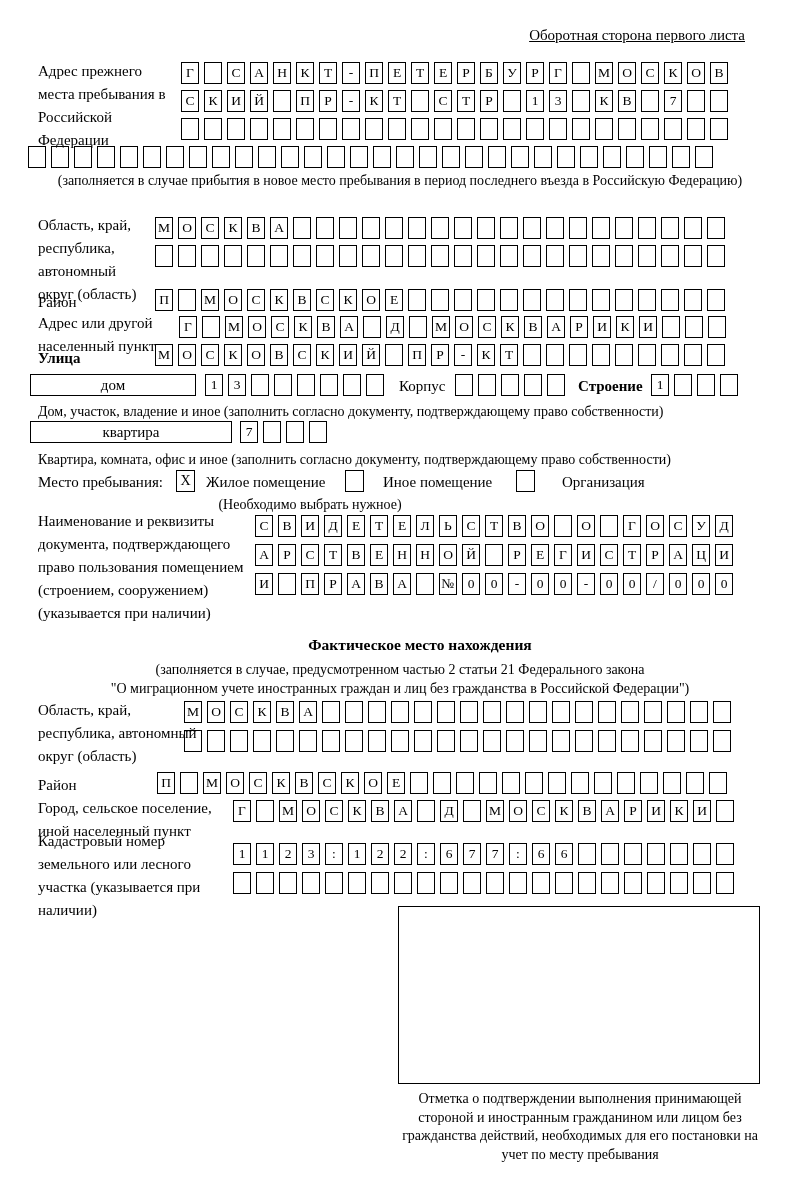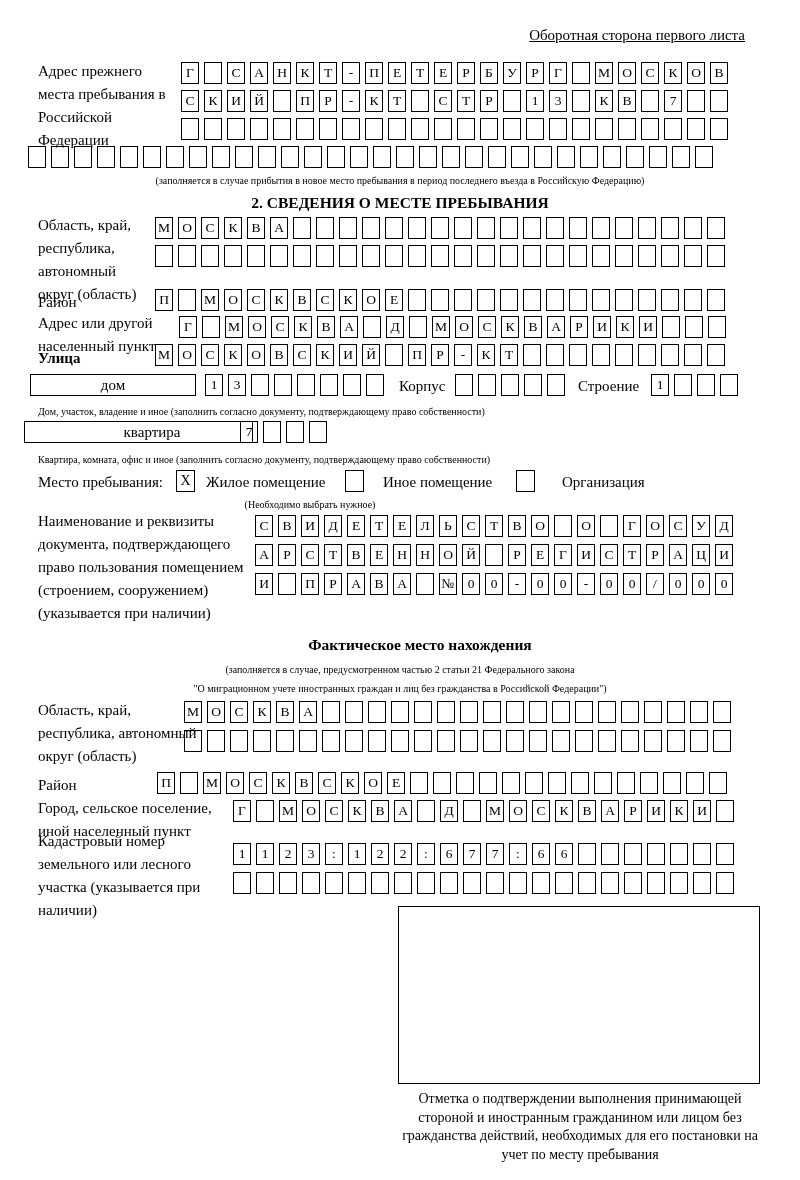--- a/index.html
+++ b/index.html
@@ -1,21 +1,21 @@
 <!DOCTYPE html>
 <html lang="ru"><head>
 <meta charset="utf-8">
 <style>
   html,body{margin:0;padding:0;background:#fff;}
   .page{
     position:relative;width:800px;height:1180px;background:#ffffff;color:#000;
     font-family:"Liberation Serif","DejaVu Serif",serif;overflow:hidden;
   }
   .lbl{position:absolute;font-size:15px;line-height:23px;}
-  .note{position:absolute;font-size:10px;line-height:17px;}
+  .note{position:absolute;font-size:14px;line-height:17px;}
   .center{left:0;width:800px;text-align:center;}
   .title{position:absolute;font-weight:bold;font-size:15.5px;}
   .cellrow{position:absolute;display:flex;height:23px;}
   .cell{
     flex:none;width:16px;height:20px;border:1.5px solid #000;margin-right:5px;
     display:flex;align-items:center;justify-content:center;
     font-size:13.5px;line-height:1;
   }
   .widebox{
     position:absolute;height:20px;border:1.5px solid #000;
@@ -140,21 +140,20 @@
       <span class="cell"></span>
       <span class="cell"></span>
       <span class="cell"></span>
       <span class="cell"></span>
       <span class="cell"></span>
       <span class="cell"></span>
       <span class="cell"></span>
     </div>
   <div class="note center" style="top:172px;">(заполняется в случае прибытия в новое место пребывания в период последнего въезда в Российскую Федерацию)</div>
 
-  <div class="title center" style="top:194px;">2. СВЕДЕНИЯ О МЕСТЕ ПРЕБЫВАНИЯ</div>
 
   <div class="lbl" style="top:214px;left:38px;width:112px;">Область, край, республика, автономный округ (область)</div>
   <div class="cellrow" style="top:217px;left:155px;">
       <span class="cell">М</span>
       <span class="cell">О</span>
       <span class="cell">С</span>
       <span class="cell">К</span>
       <span class="cell">В</span>
       <span class="cell">А</span>
       <span class="cell"></span>
@@ -303,30 +302,30 @@
       <span class="cell"></span>
     </div>
   <div class="lbl" style="top:375px;left:399px;">Корпус</div>
   <div class="cellrow" style="top:374px;left:455px;">
       <span class="cell"></span>
       <span class="cell"></span>
       <span class="cell"></span>
       <span class="cell"></span>
       <span class="cell"></span>
     </div>
-  <div class="lbl" style="top:375px;left:578px;">Строение</div>
+  <div class="lbl" style="top:375px;left:578px;font-weight:bold;">Строение</div>
   <div class="cellrow" style="top:374px;left:651px;">
       <span class="cell">1</span>
       <span class="cell"></span>
       <span class="cell"></span>
       <span class="cell"></span>
     </div>
   <div class="note" style="top:403px;left:38px;width:720px;">Дом, участок, владение и иное (заполнить согласно документу, подтверждающему право собственности)</div>
 
-  <div class="widebox" style="top:421px;left:24px;width:200px;padding-left:27px;">квартира</div>
+  <div class="widebox" style="top:421px;left:30px;width:200px;">квартира</div>
   <div class="cellrow" style="top:421px;left:240px;">
       <span class="cell">7</span>
       <span class="cell"></span>
       <span class="cell"></span>
       <span class="cell"></span>
     </div>
   <div class="note" style="top:451px;left:38px;width:720px;">Квартира, комната, офис и иное (заполнить согласно документу, подтверждающему право собственности)</div>
 
   <div class="lbl" style="top:471px;left:38px;">Место пребывания:</div>
   <div class="chk" style="top:470px;left:176px;">X</div>

